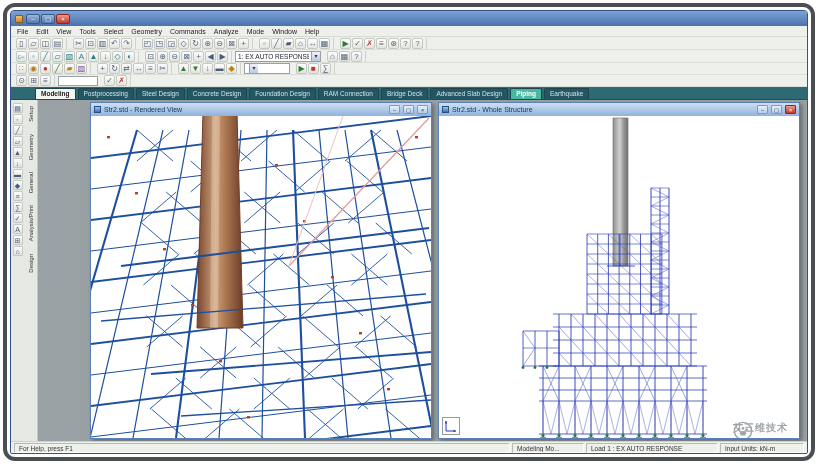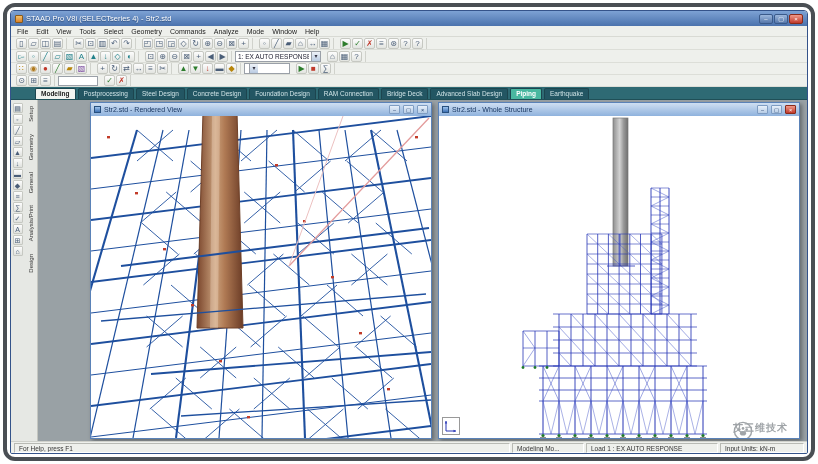--- a/index.html
+++ b/index.html
@@ -78,21 +78,20 @@
   .seg.grow{flex:1;}
 </style>
 </head>
 <body>
 
 <div class="frame">
   <div class="appwin">
 
     <div class="titlebar">
       <span class="appicon"></span>
-      <span class="title-text">STAAD.Pro V8i (SELECTseries 4) - Str2.std</span>
       <span class="winbtns">
         <span class="wbtn">–</span>
         <span class="wbtn">▢</span>
         <span class="wbtn close">×</span>
       </span>
     </div>
 
     <div class="menubar">
         <span class="menu-item">File</span>
         <span class="menu-item">Edit</span>

